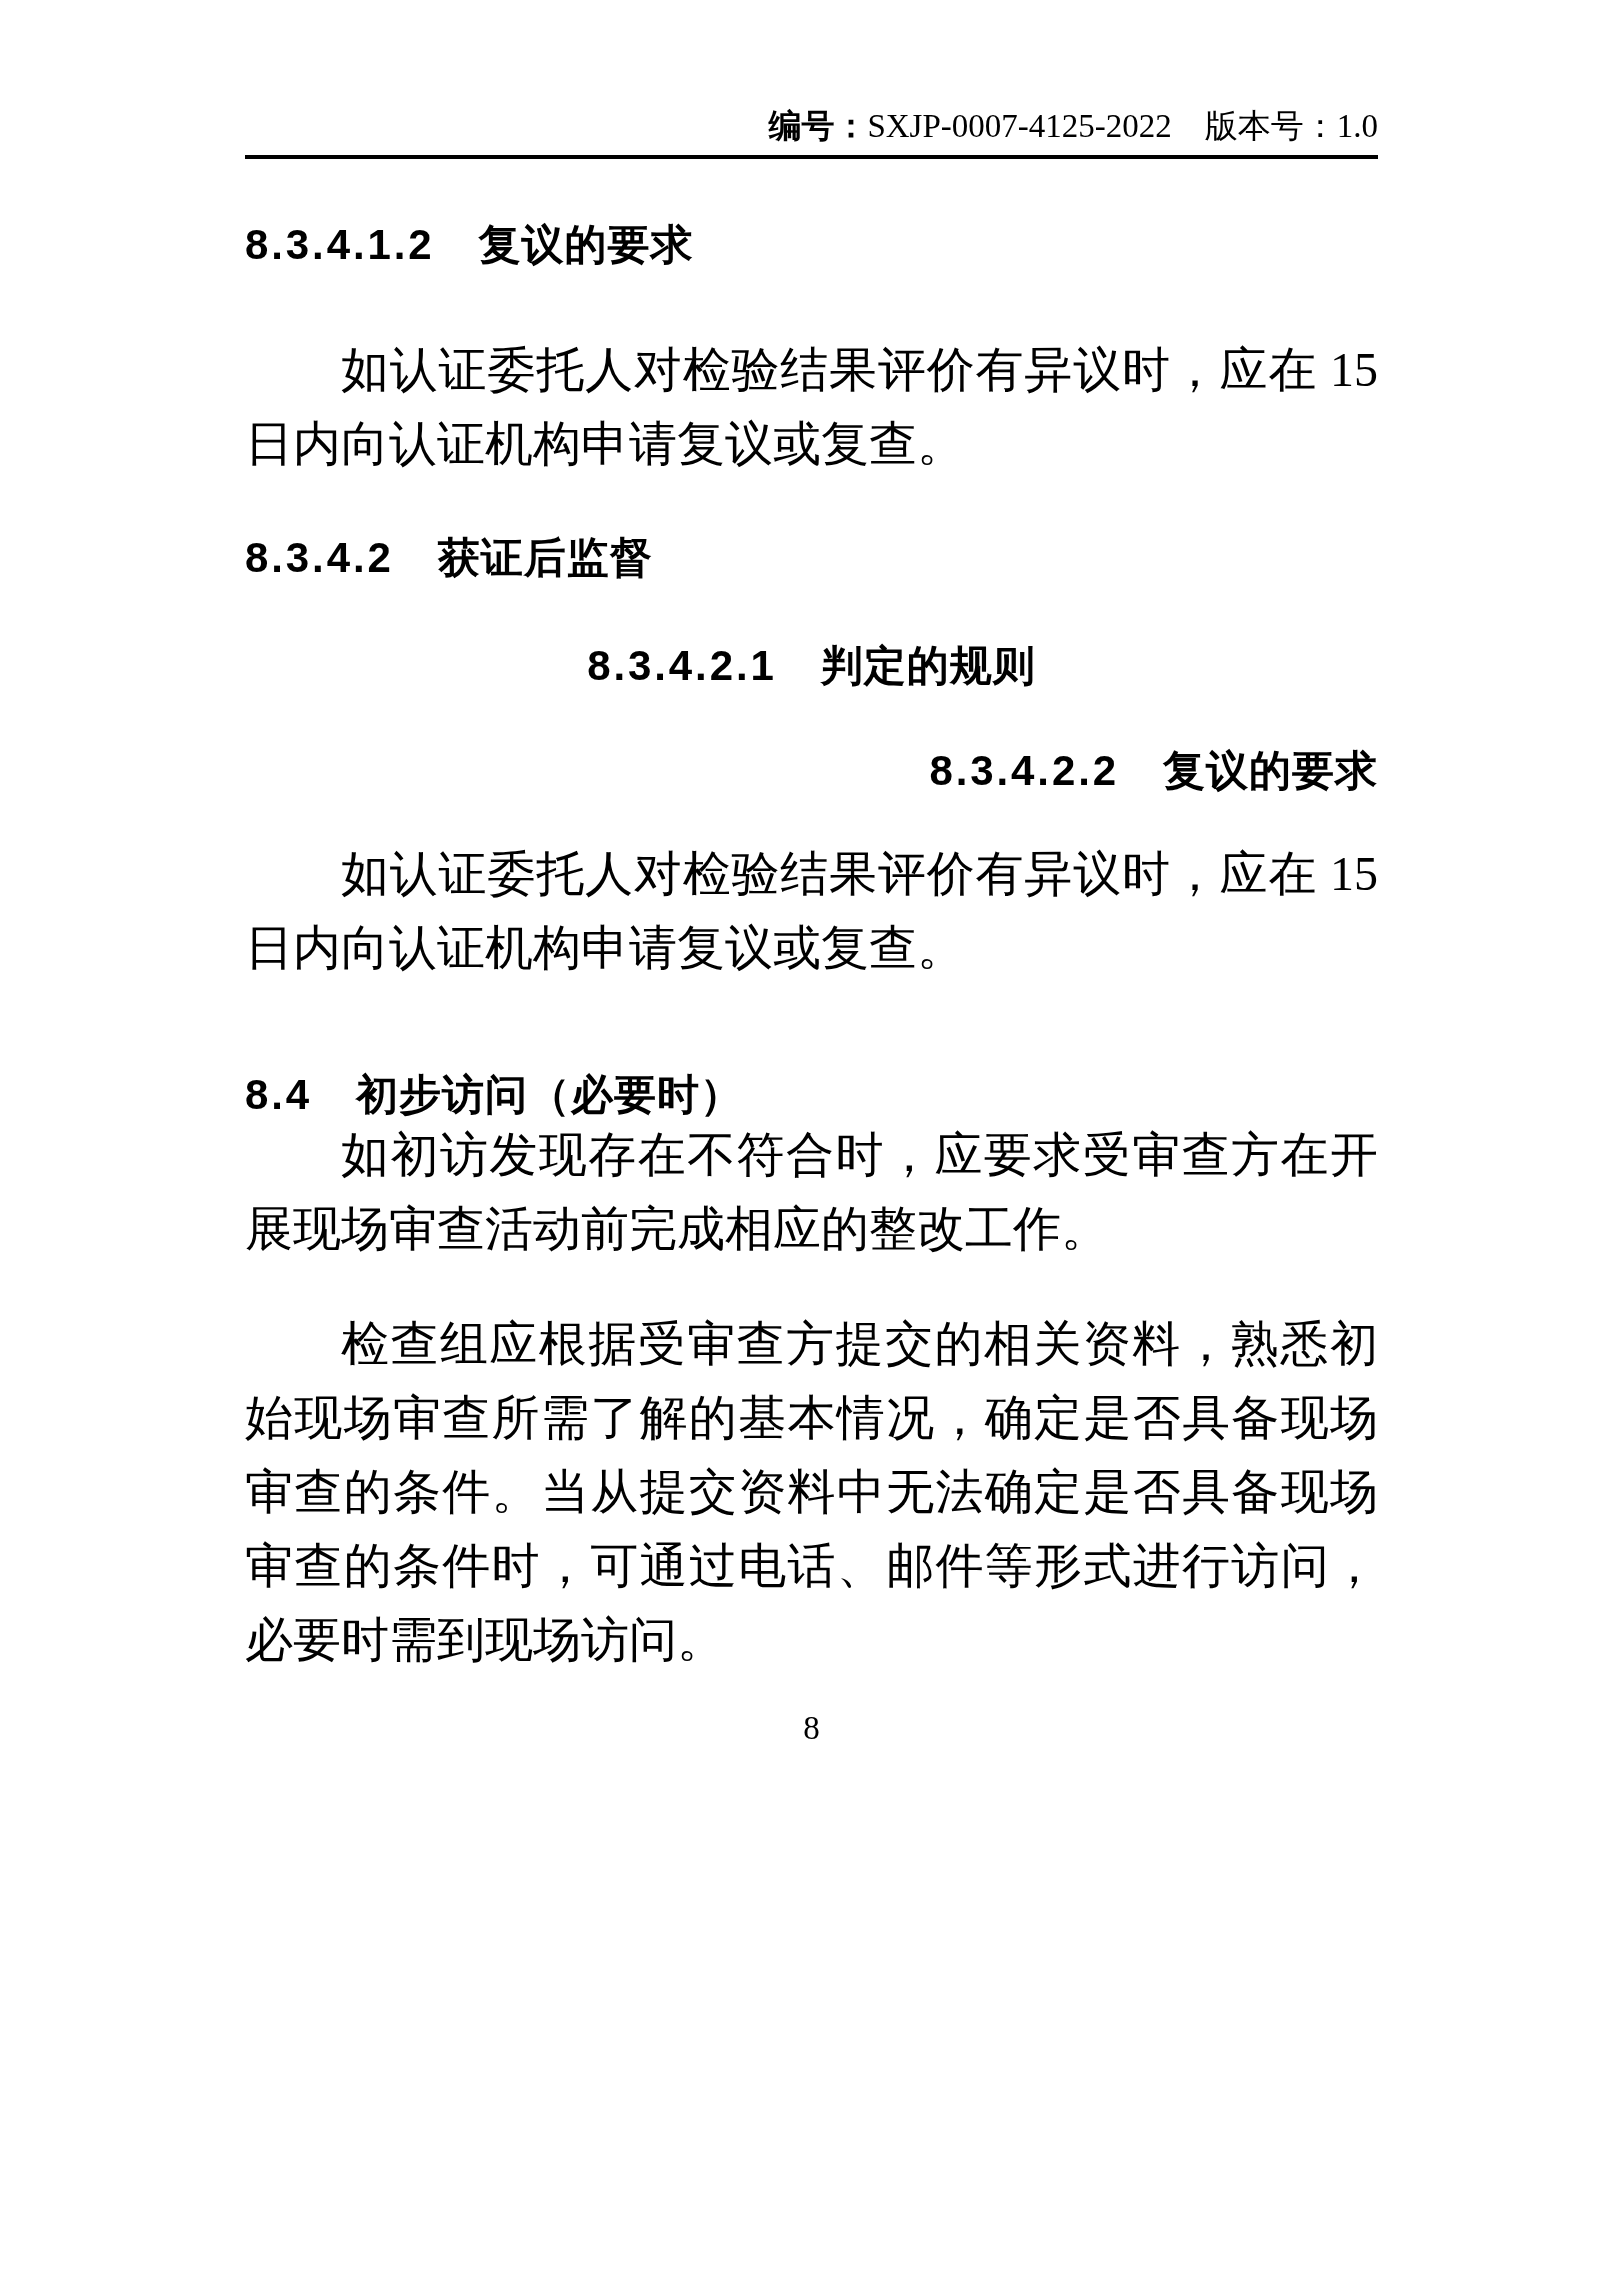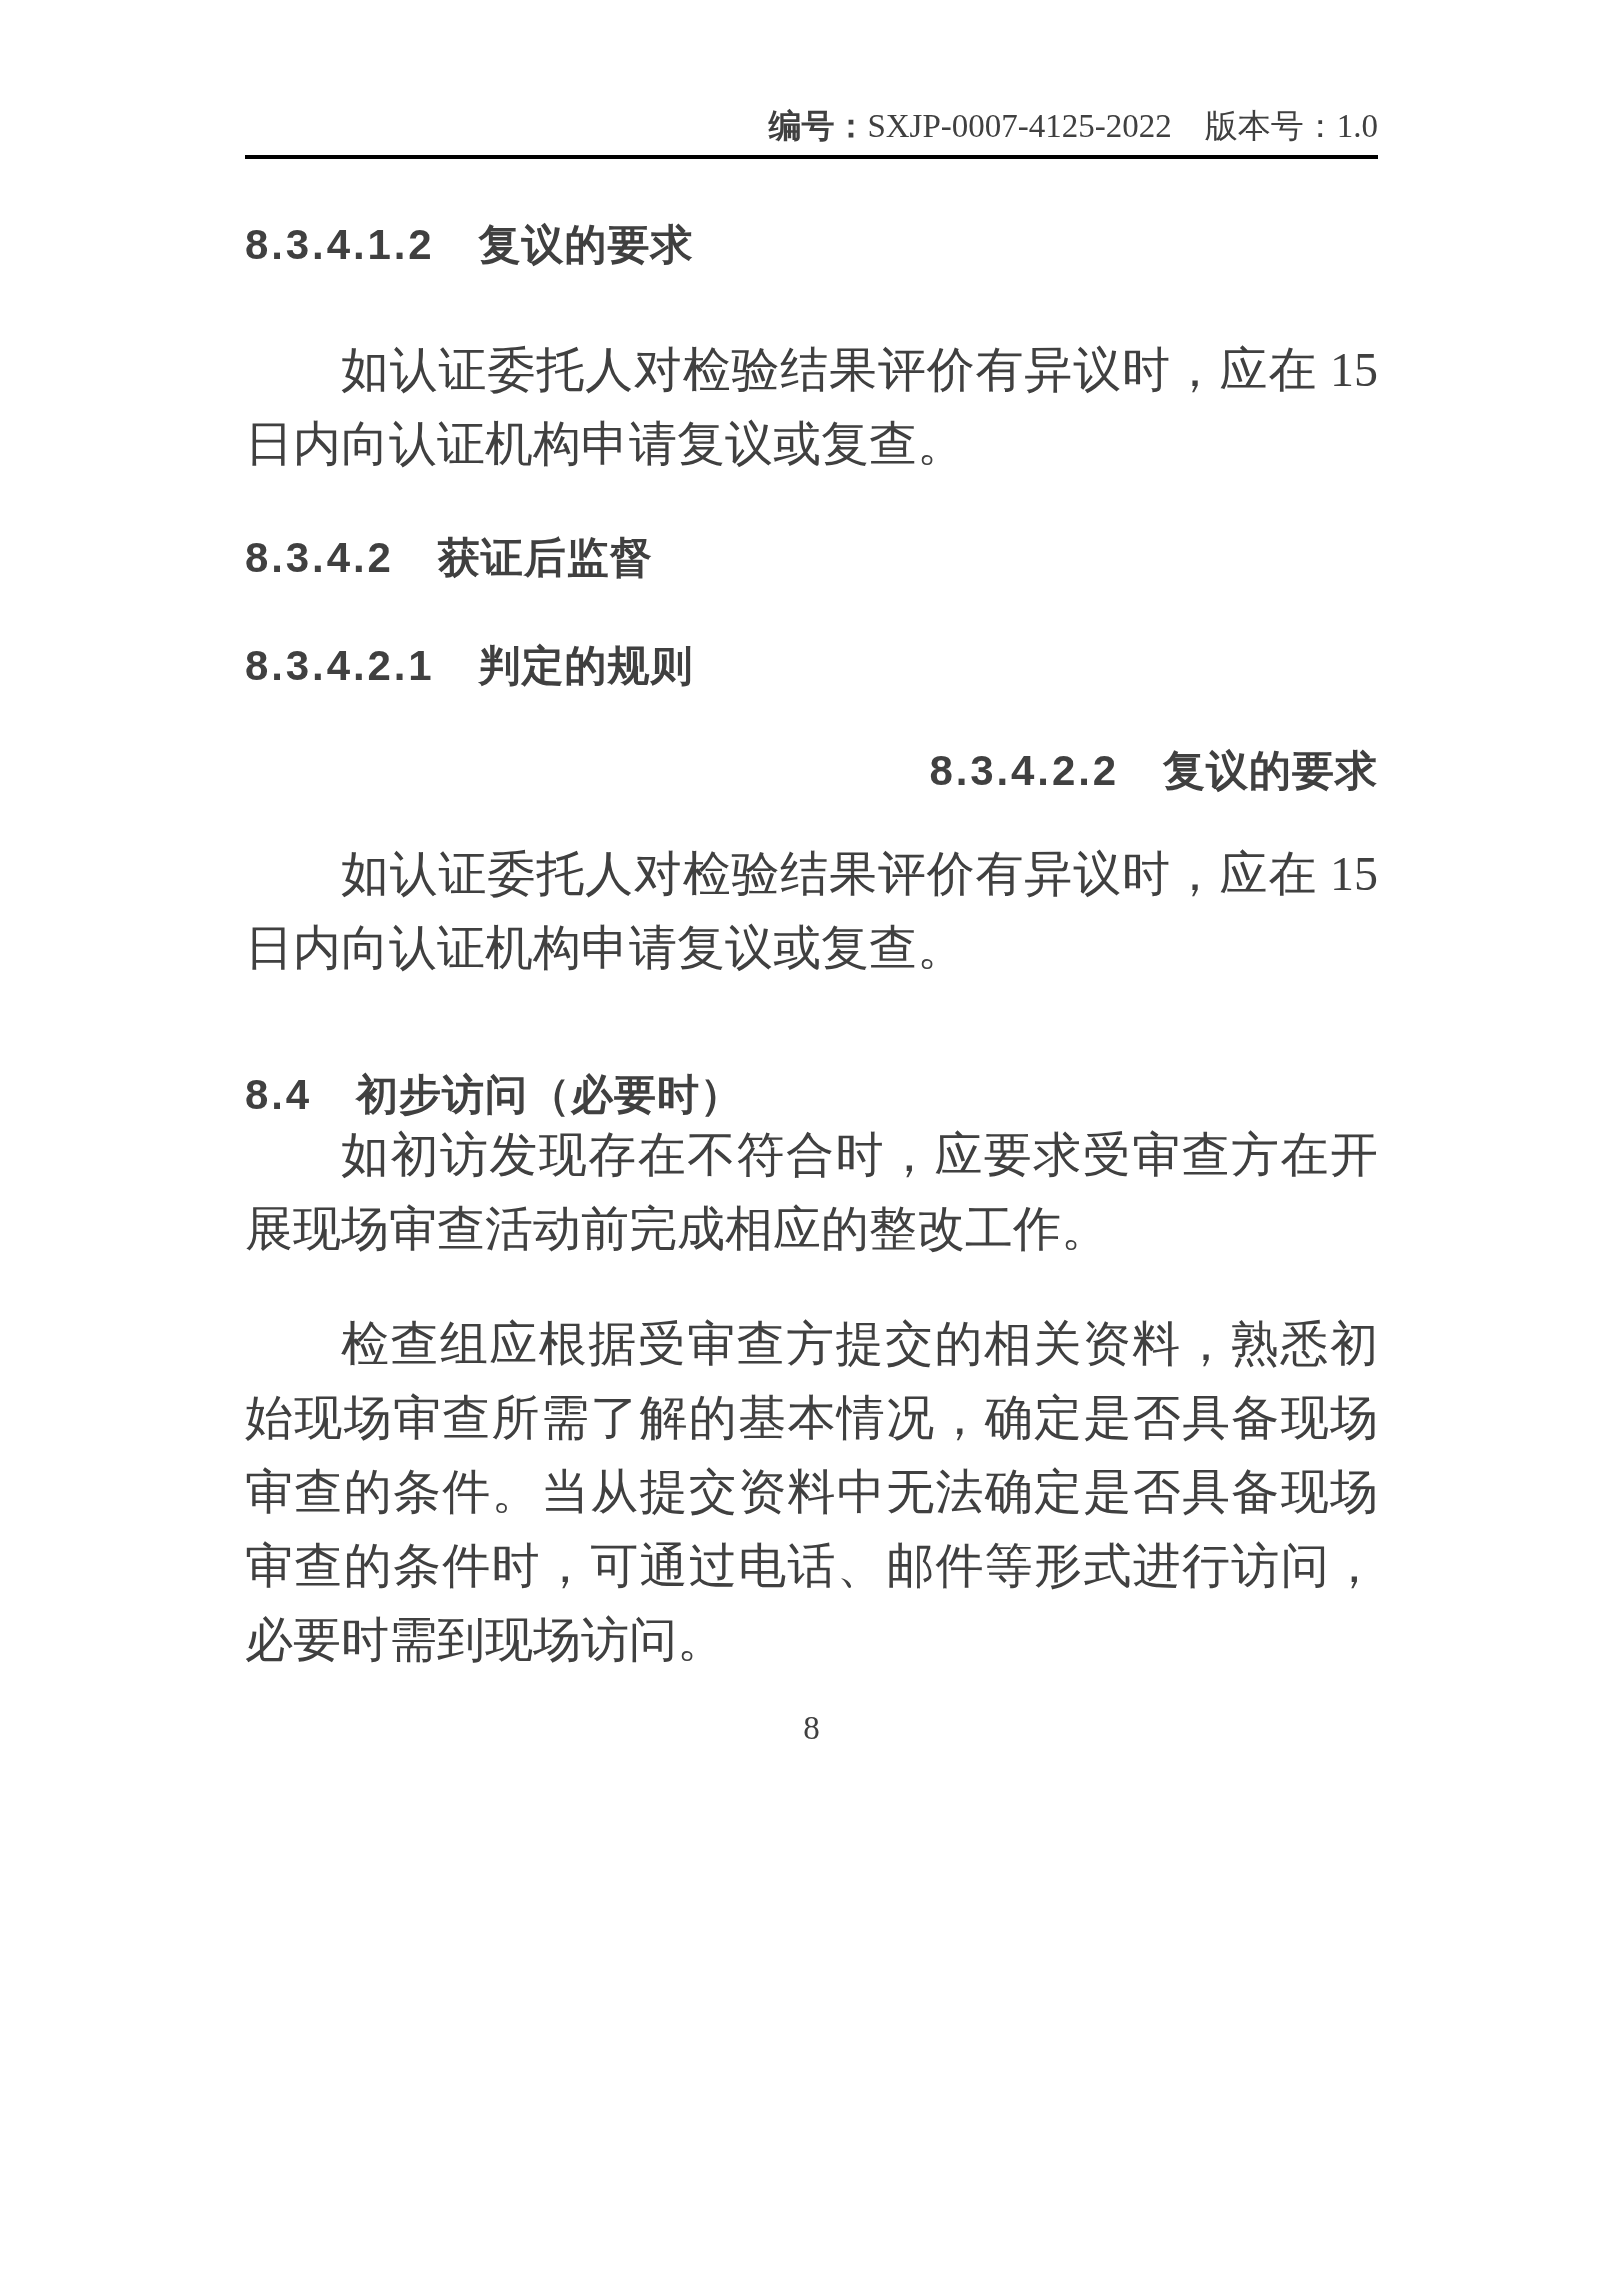--- a/index.html
+++ b/index.html
@@ -3,21 +3,21 @@
 <meta charset="utf-8">
 <style>
   html, body { margin: 0; padding: 0; background: #ffffff; }
   .page {
     position: relative;
     width: 1621px;
     height: 2293px;
     background: #ffffff;
     box-sizing: border-box;
     padding: 104px 243px 0 245px;
-    color: #404040;
+    color: #000000;
     font-family: "Liberation Serif", "DejaVu Serif", serif;
     overflow: hidden;
   }
   .doc-header {
     text-align: right;
     font-size: 33px;
     line-height: 45px;
     white-space: nowrap;
   }
   .doc-header .hdr-label { font-weight: bold; }
@@ -40,21 +40,21 @@
     margin: 0;
     font-size: 48px;
     line-height: 74px;
     text-align: justify;
     text-indent: 2em;
     font-family: "Liberation Serif", "DejaVu Serif", serif;
   }
   #h1 { margin-top: 62px; }
   #p1 { margin-top: 65px; }
   #h2 { margin-top: 53px; }
-  #h3 { margin-top: 61px; }
+  #h3 { margin-top: 61px; text-align: center; }
   #p2 { margin-top: 31px; }
   #h4 { margin-top: 58px; text-align: right; }
   #p3 { margin-top: 43px; }
   #h5 { margin-top: 86px; }
   #p4 { margin-top: 41px; }
   #p5 { margin-top: 0; }
   .page-number {
     margin-top: 29px;
     text-align: center;
     font-size: 33px;

